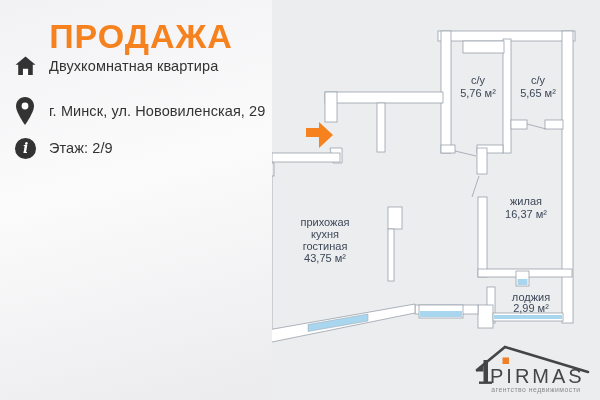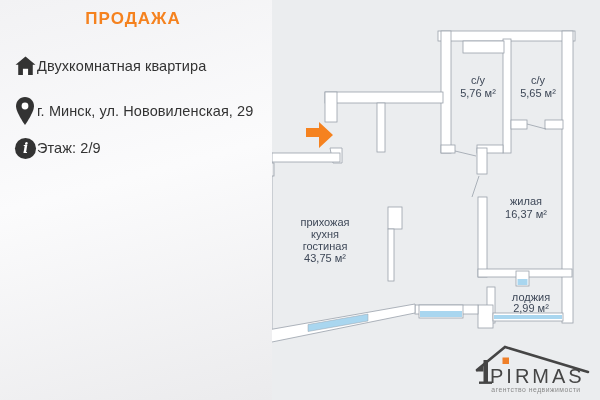--- a/index.html
+++ b/index.html
@@ -7,25 +7,25 @@
     position:relative;width:600px;height:400px;overflow:hidden;
     background:#ebedef;
     font-family:"Liberation Sans",sans-serif;
   }
   .plan-svg{position:absolute;left:0;top:0;}
   .left-panel{
     position:absolute;left:0;top:0;width:272px;height:400px;
     background:linear-gradient(165deg,#f2f2f4 0%,#fbfbfc 45%,#ebebed 100%);
   }
   .title{
-    margin:0;padding-top:9px;width:266px;text-align:center;
-    font-size:17px;font-weight:800;letter-spacing:1px;color:#f5821f;
+    margin:8px;padding-top:9px;width:266px;text-align:center;
+    font-size:34px;font-weight:800;letter-spacing:1px;color:#f5821f;
   }
   .info-row{
-    position:absolute;left:13px;display:flex;align-items:center;
+    position:absolute;left:13px;display:flex;align-items:center;gap:12px;
     color:#333;font-size:14.5px;font-weight:500;letter-spacing:.1px;white-space:nowrap;
   }
   .row-type{top:55px;}
   .row-address{top:96px;}
   .row-meta{top:137px;}
   .icon-box{flex:0 0 auto;display:flex;align-items:center;justify-content:center;width:24px;}
   .meta-lines div{line-height:19px;}
 </style>
 </head>
 <body>

